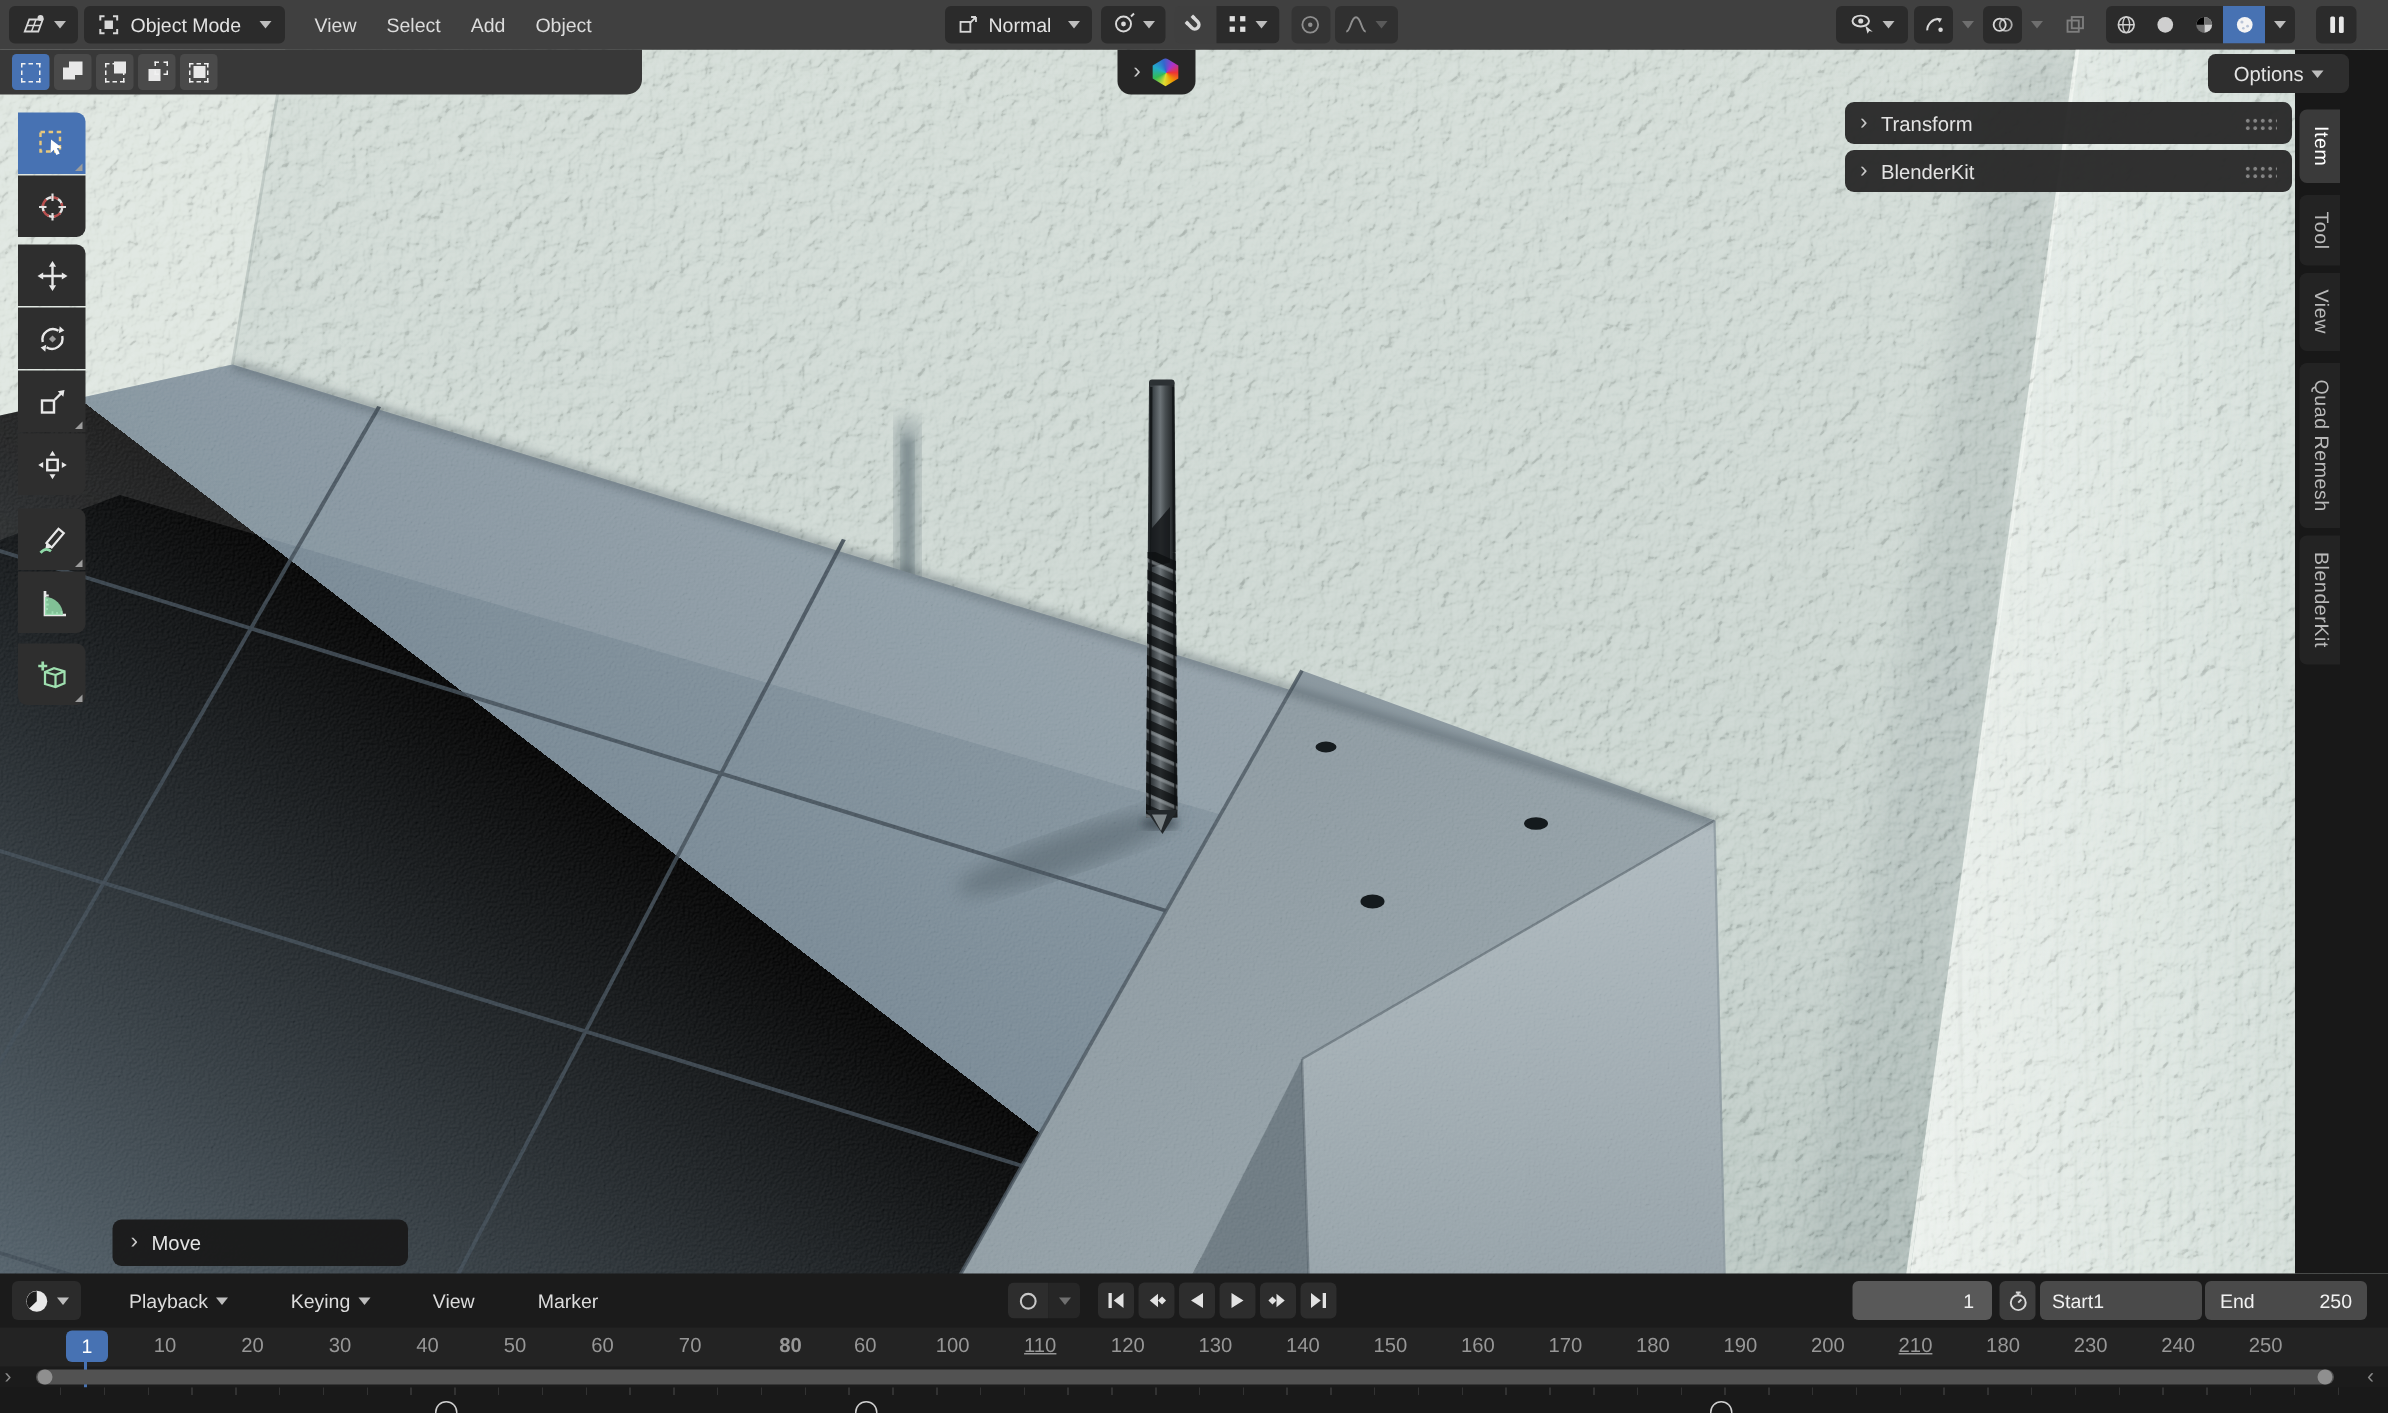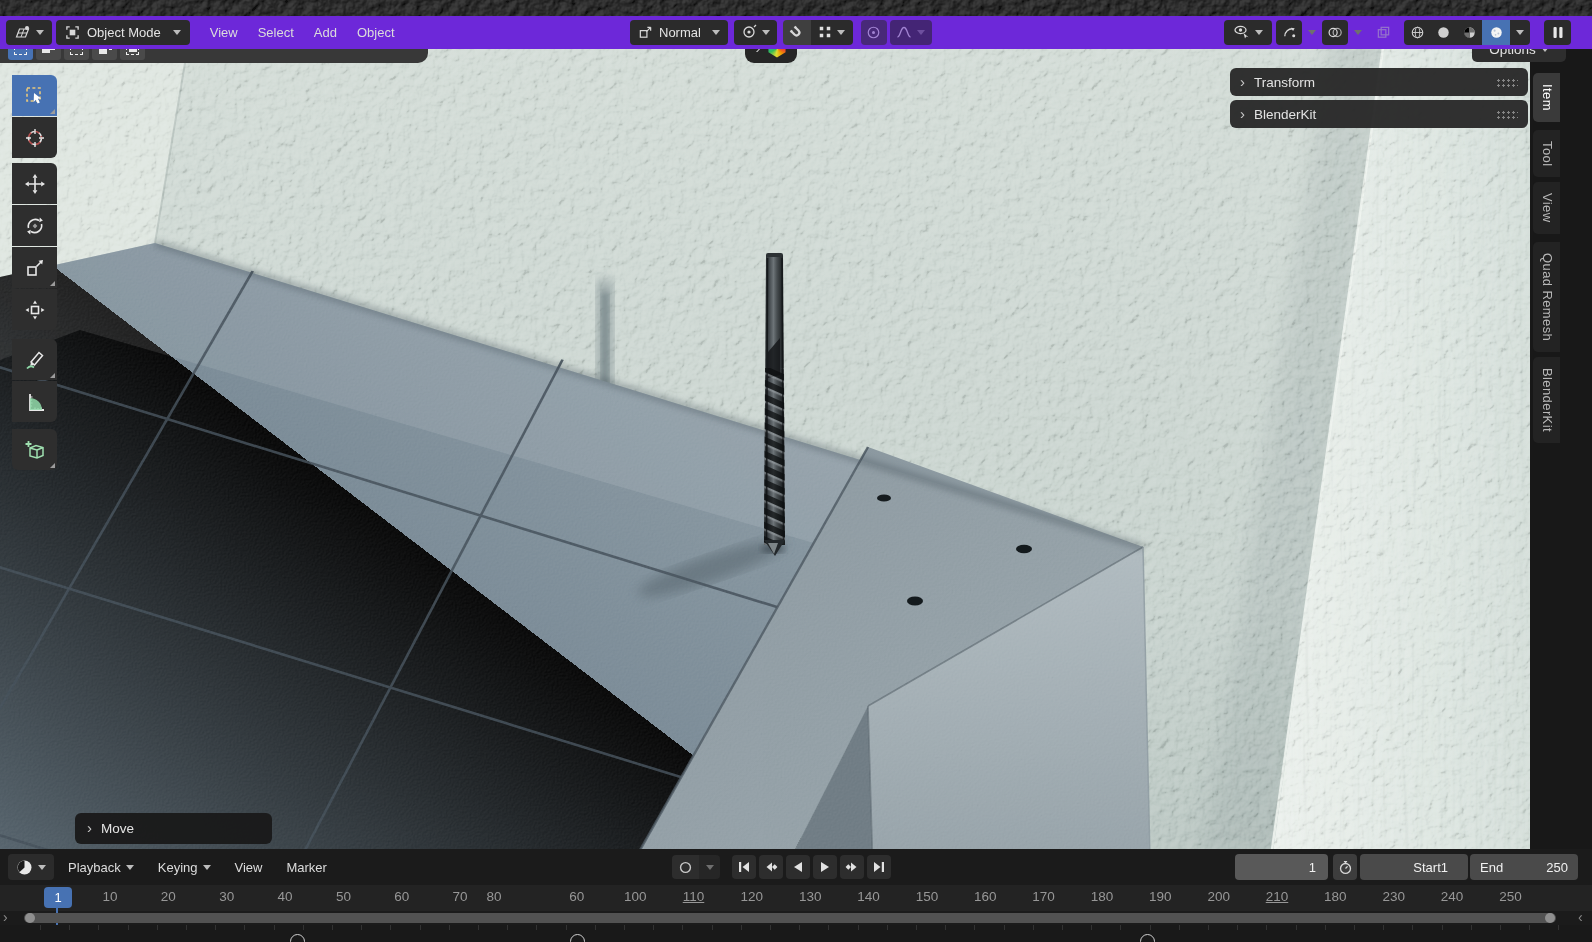--- a/index.html
+++ b/index.html
@@ -8,21 +8,21 @@
   .abs{position:absolute;}
   
   .btn{background:#2b2b2b;border-radius:4px;display:flex;align-items:center;justify-content:center;}
   .caret{width:0;height:0;border-left:4px solid transparent;border-right:4px solid transparent;border-top:5px solid #bdbdbd;margin-left:5px;}
   .caret.dim{border-top-color:#6f6f6f;}
   .mtxt{color:#dcdcdc;font-size:13px;padding:5px 10px;cursor:default;}
   .lbl{color:#e3e3e3;font-size:13px;}
   .grip{width:22px;height:9px;background-image:radial-gradient(circle,#9a9a9a 1.1px,transparent 1.4px);background-size:5px 5px;opacity:.8;}
   .chev{color:#c9c9c9;font-size:15px;line-height:1;transform:translateY(-1px);}
   
-  #topbar{left:0;top:16px;width:1592px;height:33px;background:#6d28d9;z-index:30;}
+  #topbar{left:0;top:0;width:1592px;height:33px;background:#404040;z-index:30;}
   .hrow{position:absolute;top:3px;height:26px;display:flex;align-items:center;}
   
   #toolsettings{left:0;top:33px;width:428px;height:30px;background:#383838;border-radius:0 0 10px 0;z-index:25;display:flex;align-items:center;padding-left:8px;box-sizing:border-box;}
   .selmode{width:25px;height:24px;border-radius:3px;background:#4a4a4a;margin-right:3px;display:flex;align-items:center;justify-content:center;}
   .selmode.active{background:#4772b3;}
   .dashbox{width:13px;height:13px;border:1.5px dashed #f1f1f1;box-sizing:border-box;position:relative;}
   .solidsq{position:absolute;width:8px;height:8px;background:#e8e8e8;}
   
   #bkflap{left:745px;top:33px;width:52px;height:30px;background:#262626;border-radius:0 0 9px 9px;display:flex;align-items:center;justify-content:center;gap:7px;z-index:24;}
   .hex{width:19px;height:19px;clip-path:polygon(50% 0,95% 27%,95% 73%,50% 100%,5% 73%,5% 27%);background:conic-gradient(from 90deg,#e33,#e90,#dd3,#3b5,#2ac,#36c,#a3c,#e33);}
@@ -496,21 +496,21 @@
   <div class="vtab" style="top:324px;">BlenderKit</div>
 </div>
 
 <div id="movepanel" class="abs">
   <span class="chev">›</span>
   <span class="lbl" style="font-size:13.5px;">Move</span>
 </div>
 
 <div id="timeline" class="abs">
   <div id="tl-header">
-    <div style="position:absolute;left:8px;top:5px;display:flex;align-items:center;gap:4px;">
+    <div style="position:absolute;left:8px;top:5px;display:flex;align-items:center;gap:22px;">
       <div class="btn" style="width:46px;height:26px;">
         <svg width="17" height="17" viewBox="0 0 17 17">
           <circle cx="8.5" cy="8.5" r="7" fill="#e8e8e8"></circle>
           <path d="M8.5 8.5 L8.5 1.8 A6.7 6.7 0 0 0 3.6 13.1 Z" fill="#1b1b1b"></path>
         </svg>
         <span class="caret"></span>
       </div>
       <span class="mtxt" style="display:flex;align-items:center;">
           <span>Playback</span>
           <span class="caret"></span>
@@ -574,40 +574,40 @@
 
     <div class="field" style="left:1235px;width:93px;background:#595959;justify-content:flex-end;padding-right:12px;">
       <span>1</span>
     </div>
     <div class="field" style="left:1333px;width:24px;background:#3d3d3d;justify-content:center;">
       <svg width="15" height="15" viewBox="0 0 16 16">
         <circle cx="8" cy="9" r="5.3" fill="none" stroke="#d8d8d8" stroke-width="1.4"></circle>
         <path d="M6.3 1.8 H9.7 M8 1.8 V3.7 M8 9 L10.2 6.8" stroke="#d8d8d8" stroke-width="1.4"></path>
       </svg>
     </div>
-    <div class="field" style="left:1360px;width:108px;background:#4a4a4a;padding:0 20px;justify-content:flex-end;">
+    <div class="field" style="left:1360px;width:108px;background:#4a4a4a;padding:0 8px;justify-content:flex-start;">
       <span>Start</span>
       <span>1</span>
     </div>
     <div class="field" style="left:1470px;width:108px;background:#4a4a4a;padding:0 10px;justify-content:space-between;">
       <span>End</span>
       <span>250</span>
     </div>
   </div>
 
   <div id="ruler">
     <div id="framepill">1</div>
   <span class="rlabel" style="left: 110px;">10</span>
       <span class="rlabel" style="left: 168.35px;">20</span>
       <span class="rlabel" style="left: 226.7px;">30</span>
       <span class="rlabel" style="left: 285.05px;">40</span>
       <span class="rlabel" style="left: 343.4px;">50</span>
       <span class="rlabel" style="left: 401.75px;">60</span>
       <span class="rlabel" style="left: 460.1px;">70</span>
-      <span class="rlabel" style="left: 494px;">80</span>
+      <span class="rlabel" style="left: 527px; font-weight: bold;">80</span>
       <span class="rlabel" style="left: 576.8px;">60</span>
       <span class="rlabel" style="left: 635.15px;">100</span>
       <span class="rlabel" style="left: 693.5px; text-decoration: underline;">110</span>
       <span class="rlabel" style="left: 751.85px;">120</span>
       <span class="rlabel" style="left: 810.2px;">130</span>
       <span class="rlabel" style="left: 868.55px;">140</span>
       <span class="rlabel" style="left: 926.9px;">150</span>
       <span class="rlabel" style="left: 985.25px;">160</span>
       <span class="rlabel" style="left: 1043.6px;">170</span>
       <span class="rlabel" style="left: 1101.95px;">180</span>

